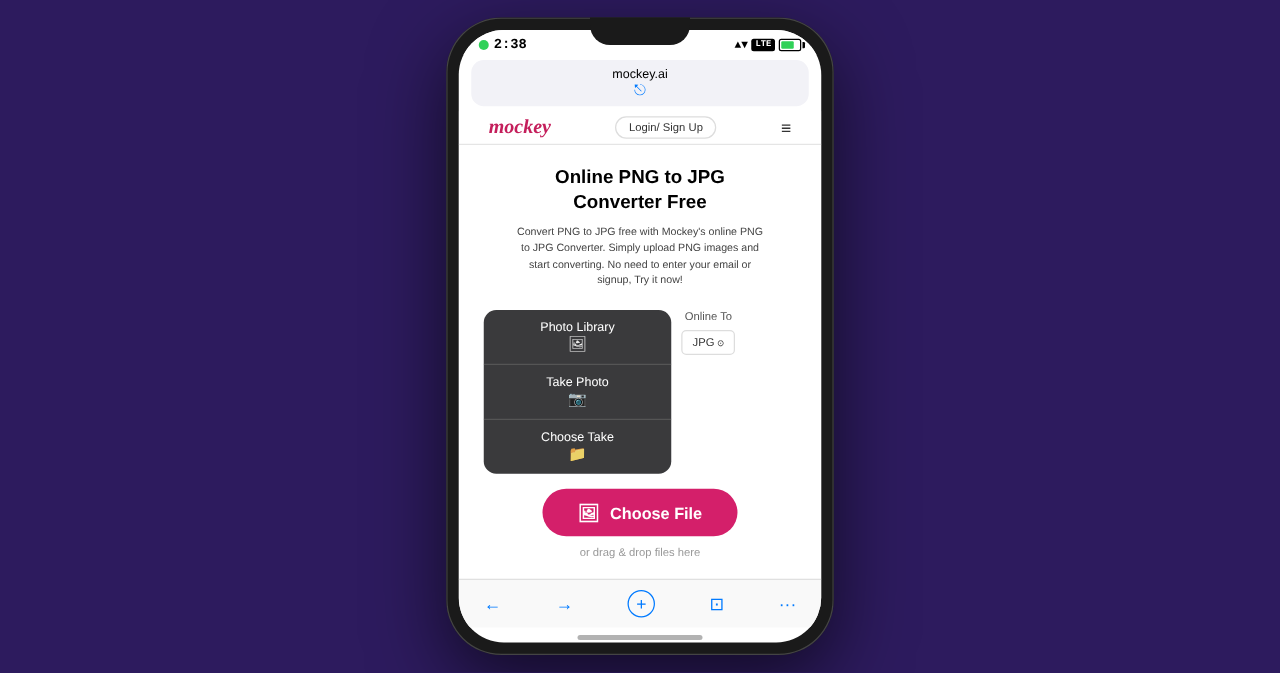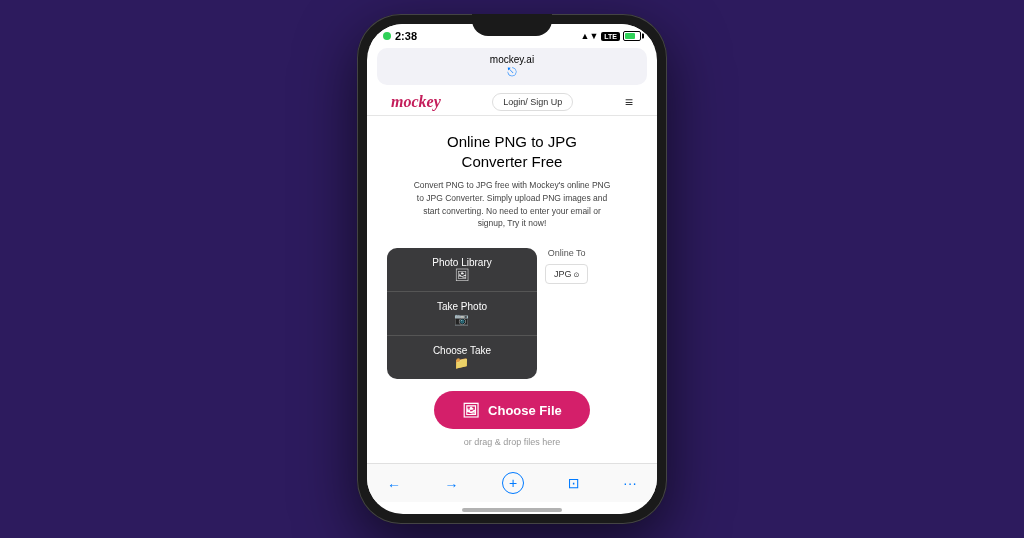--- a/index.html
+++ b/index.html
@@ -38,20 +38,21 @@
 
     
     .status-bar {
       background: #fff;
       display: flex;
       align-items: center;
       justify-content: space-between;
       padding: 6px 16px 2px;
       font-size: 10px;
       font-weight: 600;
+      font-family: Liberation Mono, monospace;
     }
 
     .status-left .time {
       font-size: 11px;
       font-weight: 700;
       color: #000;
     }
 
     .status-left {
       display: flex;
@@ -176,21 +177,21 @@
       background: #fff;
       overflow: hidden;
       padding: 16px 20px 0;
       display: flex;
       flex-direction: column;
       align-items: center;
     }
 
     .main-title {
       font-size: 15px;
-      font-weight: 400;
+      font-weight: 700;
       color: #000;
       text-align: center;
       line-height: 1.3;
       margin-bottom: 8px;
     }
 
     .sub-text {
       font-size: 8.5px;
       color: #444;
       text-align: center;

